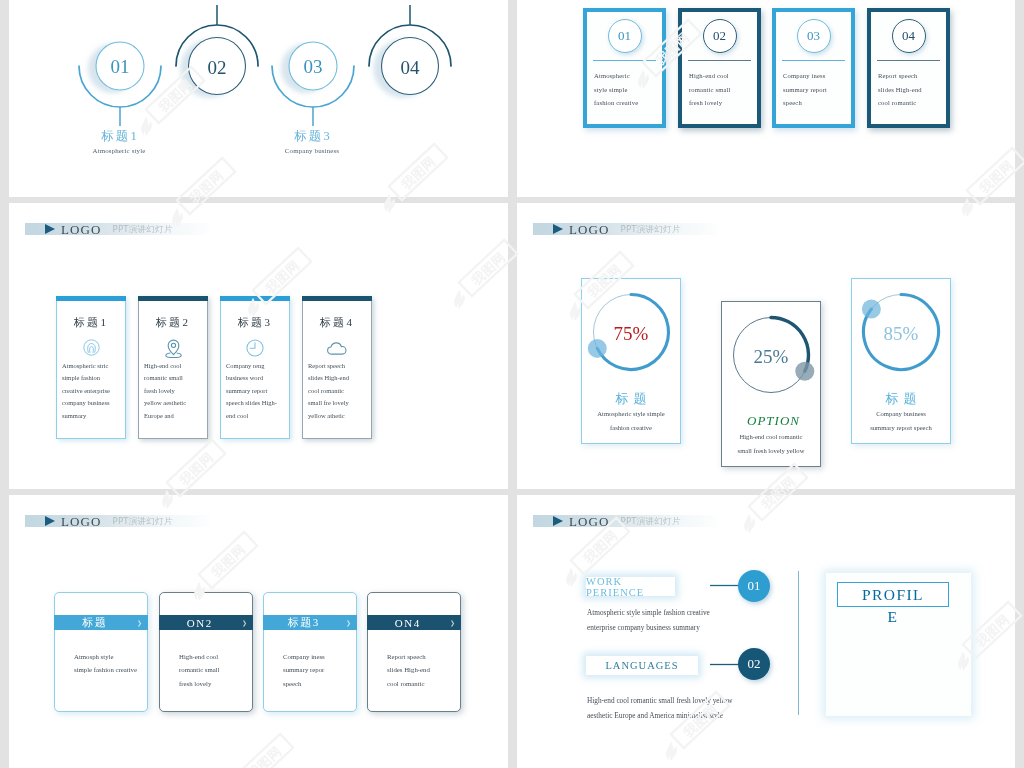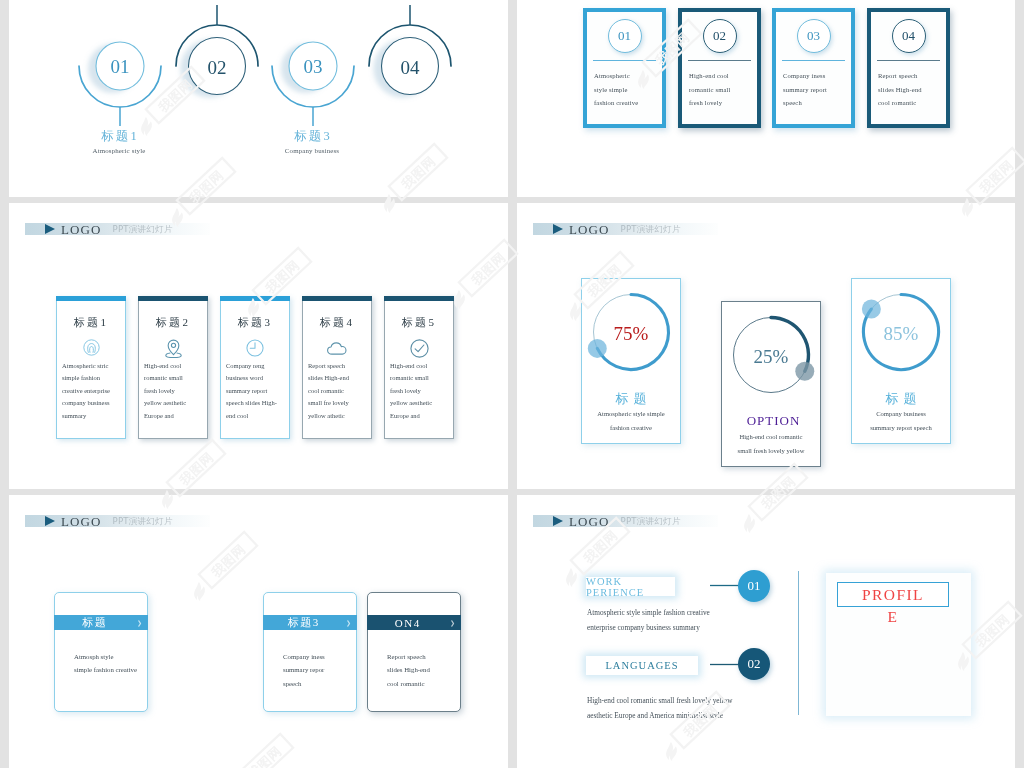--- a/index.html
+++ b/index.html
@@ -231,35 +231,20 @@
         <svg width="22" height="20" viewBox="0 0 26 20" fill="none" stroke="#5d93ab" stroke-width="1.3" stroke-linejoin="round">
           <path d="M7.0 17.2 C4.0 17.2 1.9 15.3 1.9 12.9 C1.9 10.7 3.7 8.9 6.0 8.8 C6.6 6.0 9.1 3.9 12.1 3.9 C15.0 3.9 17.4 5.8 18.1 8.4 C18.5 8.3 18.9 8.2 19.3 8.2 C21.7 8.2 23.6 10.2 23.6 12.7 C23.6 15.2 21.7 17.2 19.3 17.2 Z"></path>
         </svg>
       </div>
       <div class="bd">Report speech
 slides High-end
 cool romantic
 small fre lovely
 yellow athetic</div>
     </div>
-    <div class="card3 dk" style="left:375px;top:93px;">
-      <div class="top"></div>
-      <div class="h">标题5</div>
-      <div class="ic">
-        <svg width="21" height="21" viewBox="0 0 24 24" fill="none" stroke="#5d8fa6" stroke-width="1.3">
-          <circle cx="12" cy="12" r="9.8"></circle>
-          <path d="M7.0 12.4 L10.4 15.6 L17.0 8.0" stroke-linecap="round" stroke-linejoin="round"></path>
-        </svg>
-      </div>
-      <div class="bd">High-end cool
-romantic small
-fresh lovely
-yellow aesthetic
-Europe and</div>
-    </div>
   </div>
   <div class="slide s4">
     <div class="hdr" style="left:16px;top:20px;width:185px;">
       <div class="play"></div>
       <div class="logo">LOGO</div>
       <div class="sub">PPT演讲幻灯片</div>
     </div>
     <div class="card4 lt" style="left:64px;top:75px;">
       <svg class="ring" width="88" height="88" viewBox="0 0 88 88">
         <circle cx="44" cy="44" r="37.5" fill="none" stroke="#8fb6c8" stroke-width="0.8"></circle>
@@ -271,21 +256,21 @@
       <div class="dd">Atmospheric style simple
 fashion creative</div>
     </div>
     <div class="card4 dk" style="left:204px;top:75px;margin-top:23px;">
       <svg class="ring" width="88" height="88" viewBox="0 0 88 88">
         <circle cx="44" cy="44" r="37.5" fill="none" stroke="#46697c" stroke-width="0.9"></circle>
         <path d="M 44 6.5 A 37.5 37.5 0 0 1 77.77 60.29" fill="none" stroke="#1f5571" stroke-width="3.4" stroke-linecap="round"></path>
         <circle cx="77.77" cy="60.29" r="9.5" fill="#7d97a6" opacity="0.80"></circle>
       </svg>
       <div class="pct" style="color:#4a7a92">25%</div>
-      <div class="tt" style="color:#4c1d95;letter-spacing:1px;">OPTION</div>
+      <div class="tt" style="color:#15803d;letter-spacing:1px;font-style:italic;">OPTION</div>
       <div class="dd">High-end cool romantic
 small fresh lovely yellow</div>
     </div>
     <div class="card4 lt" style="left:334px;top:75px;">
       <svg class="ring" width="88" height="88" viewBox="0 0 88 88">
         <circle cx="44" cy="44" r="37.5" fill="none" stroke="#8fb6c8" stroke-width="0.8"></circle>
         <path d="M 44 6.5 A 37.5 37.5 0 1 1 14.37 21.02" fill="none" stroke="#3f9ccd" stroke-width="3.1" stroke-linecap="round"></path>
         <circle cx="14.37" cy="21.02" r="9.5" fill="#6cb4dc" opacity="0.70"></circle>
       </svg>
       <div class="pct" style="color:#8dc3dd">85%</div>
@@ -301,20 +286,29 @@
       <div class="sub">PPT演讲幻灯片</div>
     </div>
     <div class="card5 lt" style="left:45px;top:97px;">
       <div class="bar">
         <span>标题</span>
         <span class="arr">❯</span>
       </div>
       <div class="bd">Atmosph style
 simple fashion creative</div>
     </div>
+    <div class="card5 dk" style="left:150px;top:97px;">
+      <div class="bar">
+        <span>ON2</span>
+        <span class="arr">❯</span>
+      </div>
+      <div class="bd">High-end cool
+romantic small
+fresh lovely</div>
+    </div>
     <div class="card5 lt" style="left:254px;top:97px;">
       <div class="bar">
         <span>标题3</span>
         <span class="arr">❯</span>
       </div>
       <div class="bd">Company iness
 summary repor
 speech</div>
     </div>
     <div class="card5 dk" style="left:358px;top:97px;">
@@ -353,21 +347,21 @@
     </svg>
     <div class="dot6" style="left:221px;top:153px;background:#165778;">
         <span>02</span>
       </div>
     <div class="ptxt" style="left:70px;top:199px;width:200px;">High-end cool romantic small fresh lovely yellow
 aesthetic Europe and America minimalist style</div>
 
     <div class="vdiv"></div>
 
     <div class="profbox" style="left:309px;top:78px;width:145px;height:143px;">
-      <div class="profhead" style="left:11px;top:9px;width:112px;height:25px;border:1.6px solid #36a2d6;color:#ef4444;background:#fff;">
+      <div class="profhead" style="left:11px;top:9px;width:112px;height:25px;border:1.6px solid #36a2d6;color:#0369a1;background:#fff;">
         <span class="proftxt">PROFILE</span>
       </div>
     </div>
   </div>
 </div>
 
 <svg class="wm" width="1024" height="768" viewBox="0 0 1024 768">
   <defs>
     <g id="wmtile">
       <g transform="rotate(-43)">

